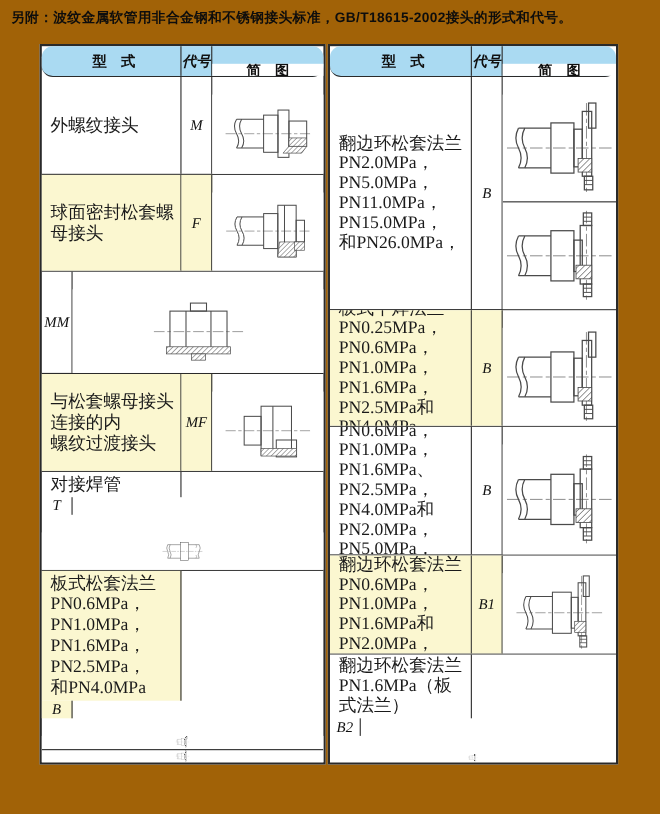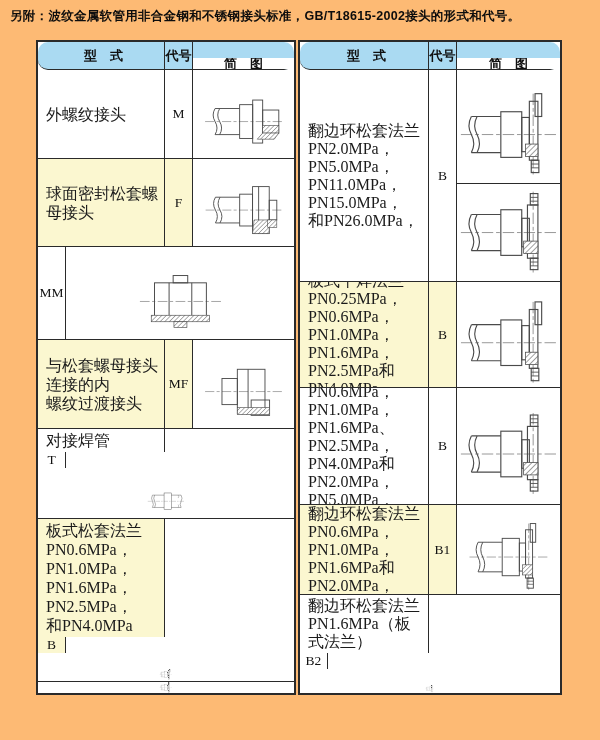--- a/index.html
+++ b/index.html
@@ -3,38 +3,38 @@
 <meta charset="utf-8">
 <style>
   :root{
     --header-bg:#aadaf2;
     --row-highlight:#fbf7d0;
     --border:#2a2a2a;
     --line:#4a4a4a;
   }
   html,body{margin:0;padding:0;}
   body{background:#e8e8e8;font-family:"Liberation Serif", serif;}
-  #page{position:relative;width:600px;height:740px;background:#fdba74;overflow:hidden;}
+  #page{position:relative;width:600px;height:740px;background:#a16207;overflow:hidden;}
   #title{
     position:absolute;left:10px;top:8px;width:580px;
     font-family:"Liberation Sans", sans-serif;
     font-weight:bold;font-size:12.5px;color:#0d0d0d;letter-spacing:.3px;
   }
   .tbl{position:absolute;top:40px;box-sizing:border-box;border:2px solid var(--border);background:#fff;}
   #tbl-left{left:36px;width:260px;height:655px;}
   #tbl-right{left:298px;width:264px;height:655px;}
   .row{display:flex;box-sizing:border-box;border-bottom:1px solid var(--border);}
   .row:last-child{border-bottom:none;flex-direction:column;}
   .cell{box-sizing:border-box;border-right:1px solid var(--border);overflow:hidden;}
   .cell:last-child{border-right:none;margin-top:16px;}
   .c-type{display:flex;align-items:center;padding:2px 3px 2px 8px;
     font-size:16px;line-height:19px;color:#1a1a1a;white-space:pre-line;}
   #tbl-right .c-type{line-height:18px;}
   .c-code{display:flex;align-items:center;justify-content:center;
-    font-size:13.5px;color:#111;}
+    font-size:13.5px;color:#111;font-style:italic;}
   .c-diag{flex:1;display:flex;flex-direction:column;background:#fff;}
   .hdr{background:var(--header-bg);border-radius:10px;}
   .hdr .cell{display:flex;align-items:center;justify-content:center;
     font-family:"Liberation Sans", sans-serif;
     font-weight:bold;font-size:13px;color:#101010;}
   .hl .c-type,.hl .c-code{background:var(--row-highlight);}
   
   #tbl-left .c-type{width:127px;}  #tbl-left .c-code{width:28px;}
   #tbl-right .c-type{width:129px;} #tbl-right .c-code{width:28px;}
   

